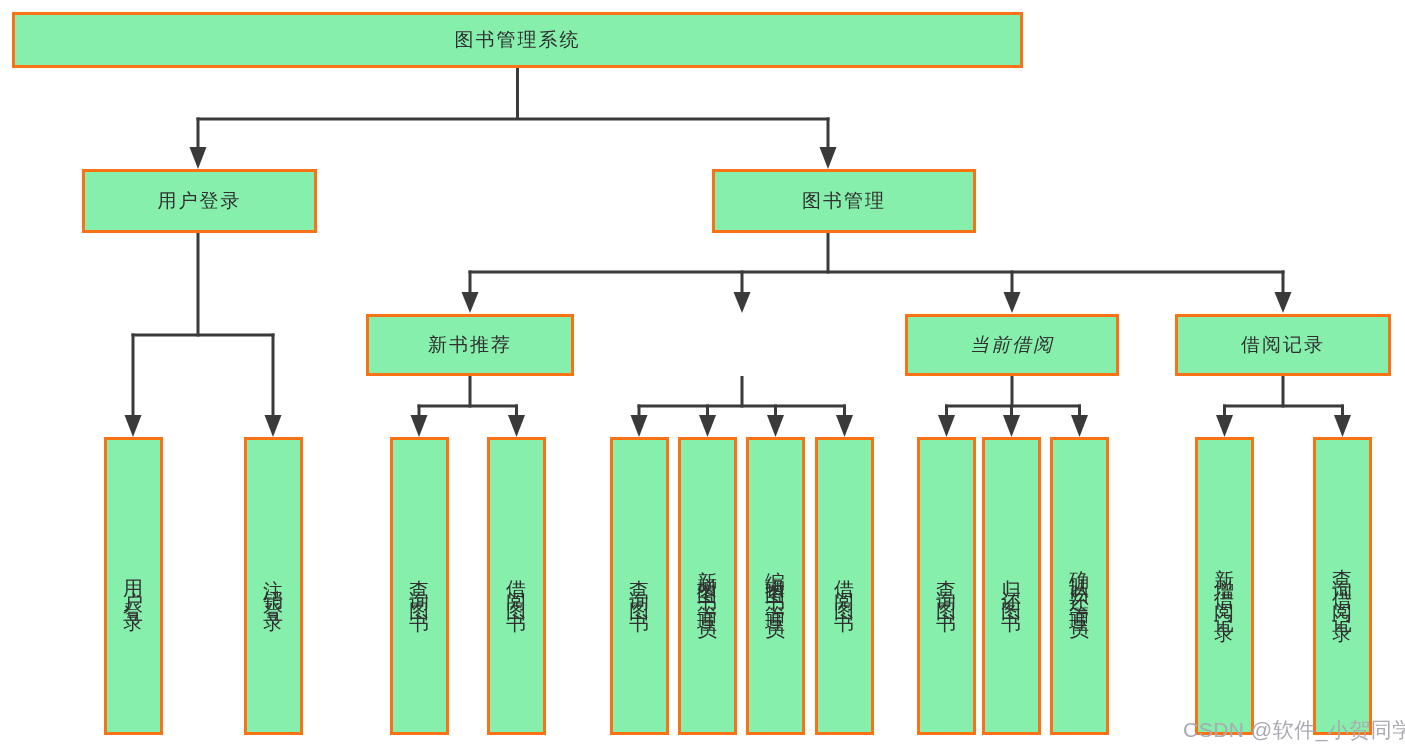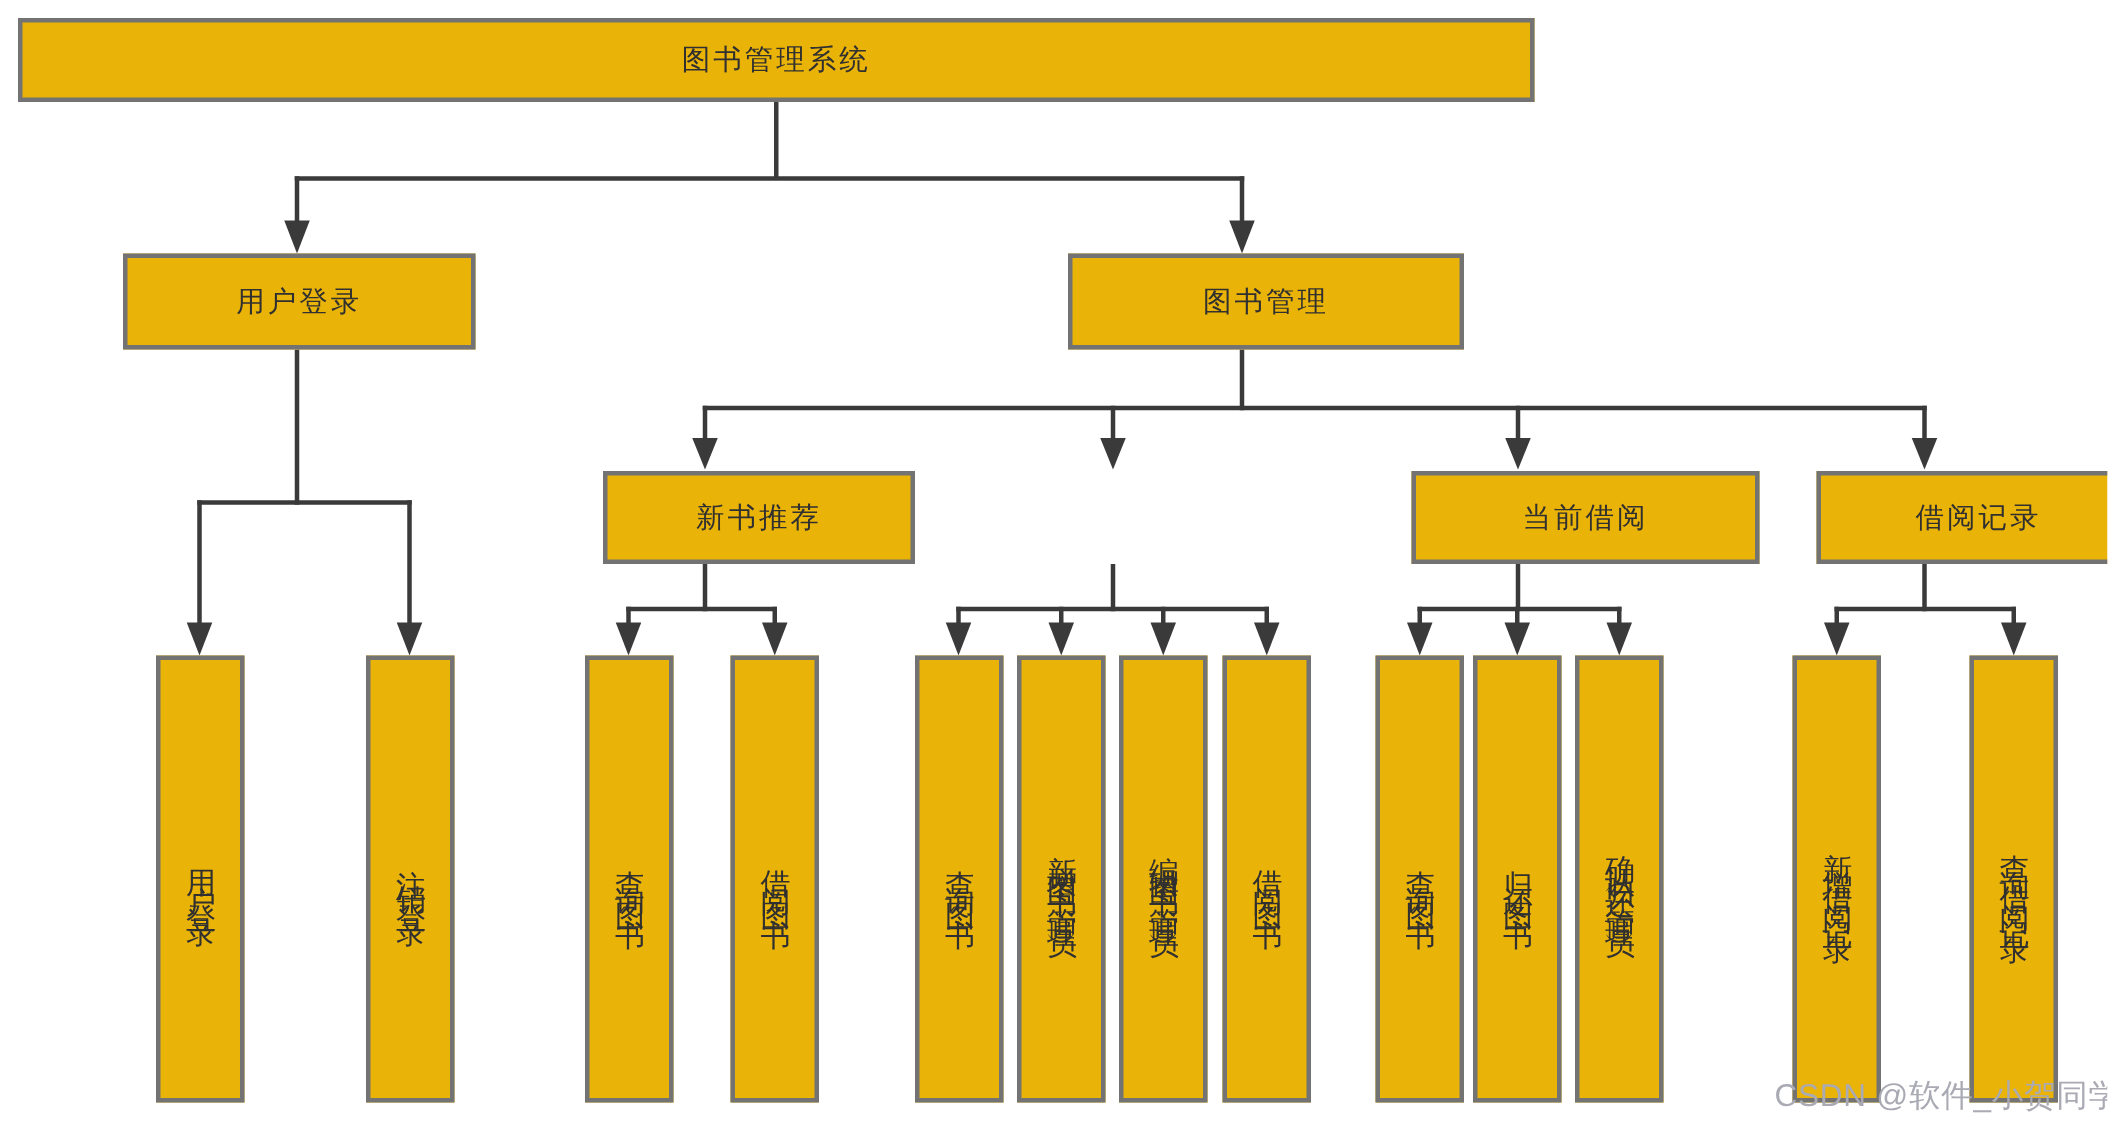--- a/index.html
+++ b/index.html
@@ -13,39 +13,39 @@
   }
   #connectors {
     position: absolute;
     left: 0; top: 0;
     width: 1405px; height: 747px;
     z-index: 1;
   }
   .box {
     position: absolute;
     box-sizing: border-box;
-    background: #eab308;
-    border: 3px solid #737373;
+    background: #86efac;
+    border: 3px solid #f97316;
     color: #303030;
     display: flex;
     align-items: center;
     justify-content: center;
     z-index: 2;
   }
   .hbox {
     font-size: 19px;
     letter-spacing: 2px;
     white-space: nowrap;
   }
   .root {
     left: 12px; top: 12px; width: 1011px; height: 56px;
     border-width: 3px;
   }
   .lvl2 { top: 169px; height: 64px; }
-  .lvl3 { top: 314px; height: 62px; margin-left: 36px; }
+  .lvl3 { top: 314px; height: 62px; }
   .leaf {
     top: 437px; width: 59px; height: 298px;
   }
   .leaf span {
     writing-mode: vertical-rl;
     font-size: 20px;
     letter-spacing: 11px;
     line-height: 1;
     color: #303030;
   }
@@ -133,21 +133,21 @@
       <polygon points="1334,415 1351,415 1342.5,437"></polygon>
     </g>
   </svg>
 
   <div class="box hbox root">图书管理系统</div>
 
   <div class="box hbox lvl2" style="left:82px;width:235px;">用户登录</div>
   <div class="box hbox lvl2" style="left:712px;width:264px;">图书管理</div>
 
   <div class="box hbox lvl3" style="left:366px;width:208px;">新书推荐</div>
-  <div class="box hbox lvl3" style="left:905px;width:232px;">当前借阅</div>
+  <div class="box hbox lvl3" style="left:905px;width:214px;font-style:italic;">当前借阅</div>
   <div class="box hbox lvl3" style="left:1175px;width:216px;">借阅记录</div>
 
   <div class="box leaf" style="left:104px;">
     <span>用户登录</span>
   </div>
   <div class="box leaf" style="left:244px;">
     <span>注销登录</span>
   </div>
 
   <div class="box leaf" style="left:390px;">

